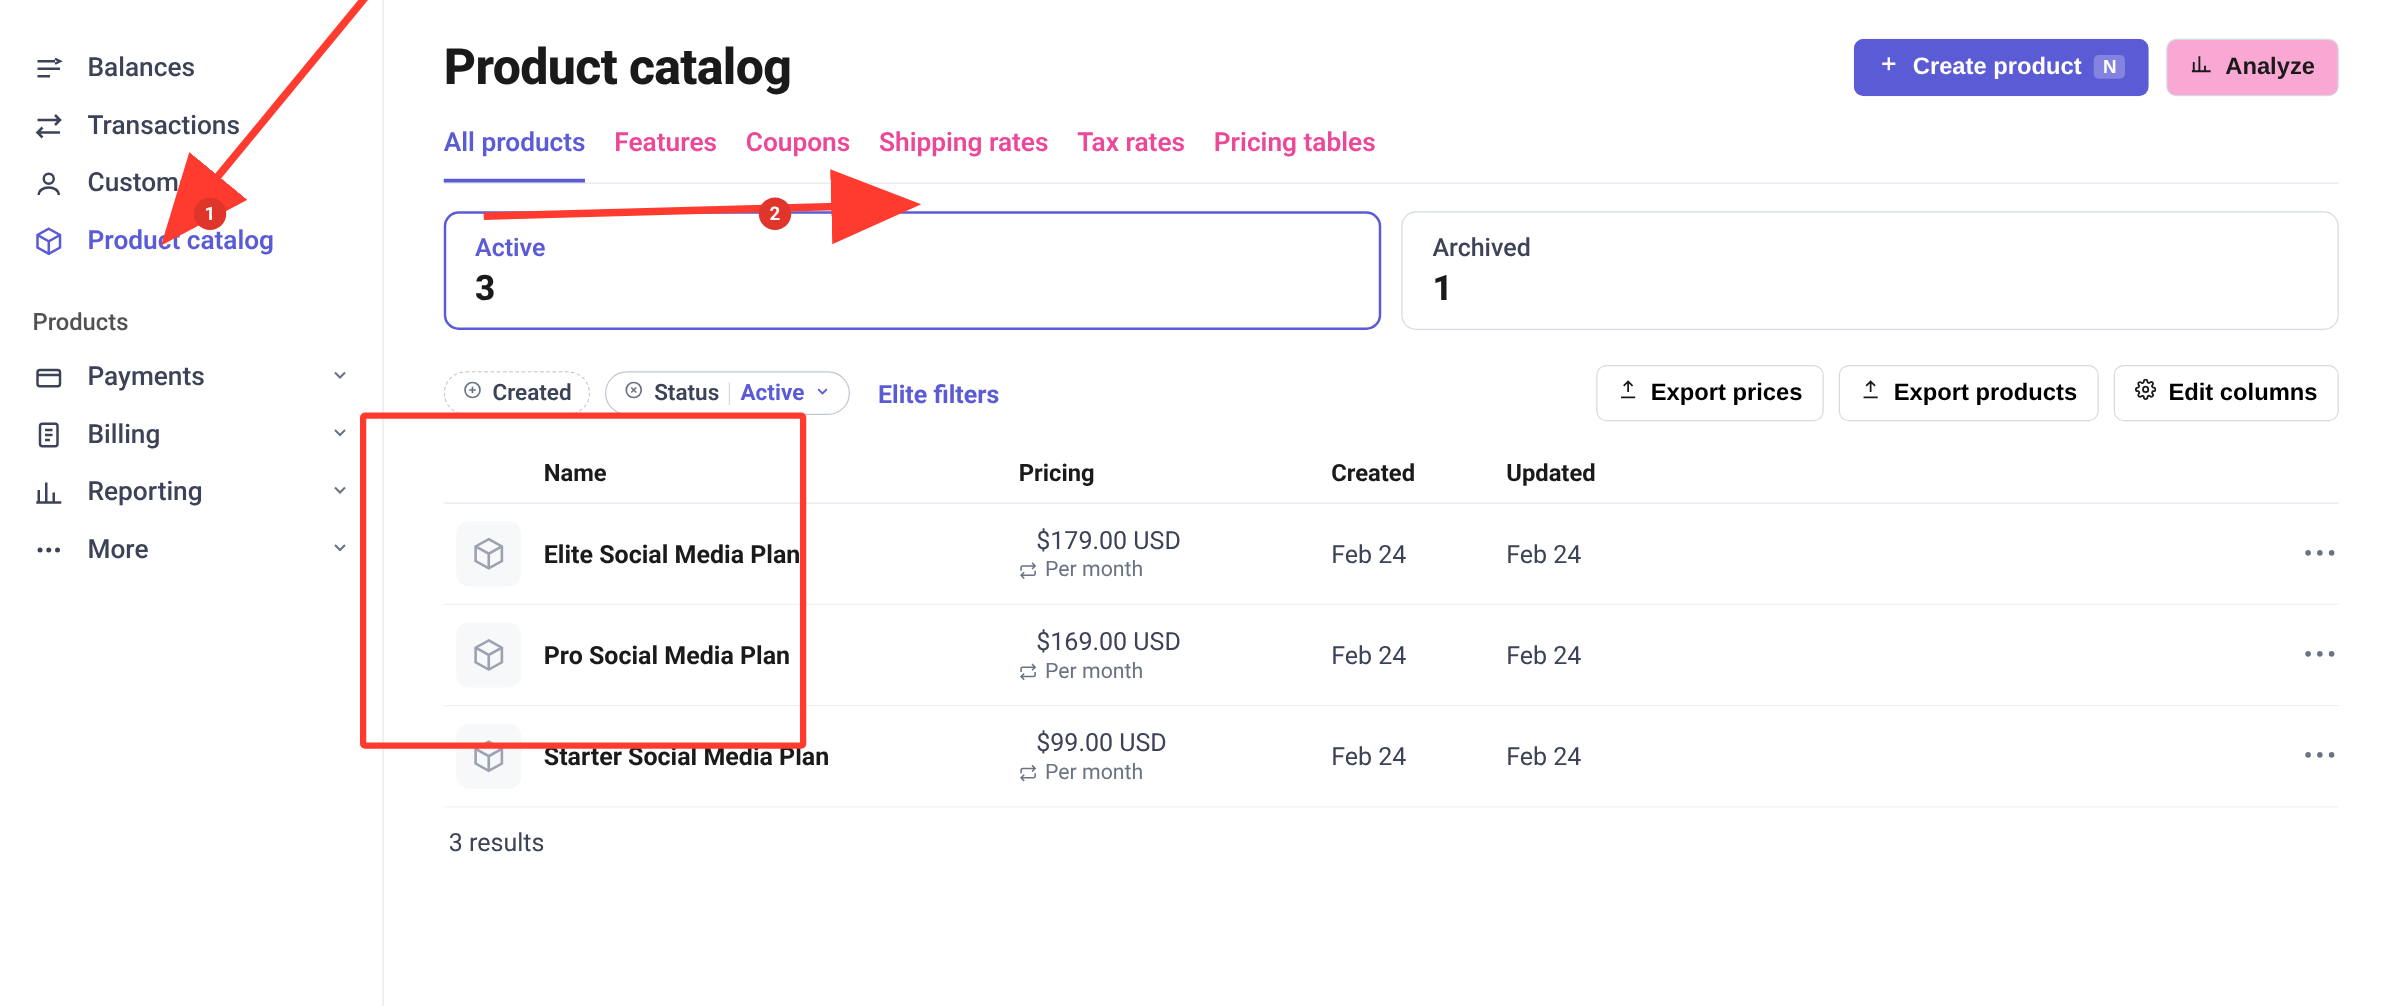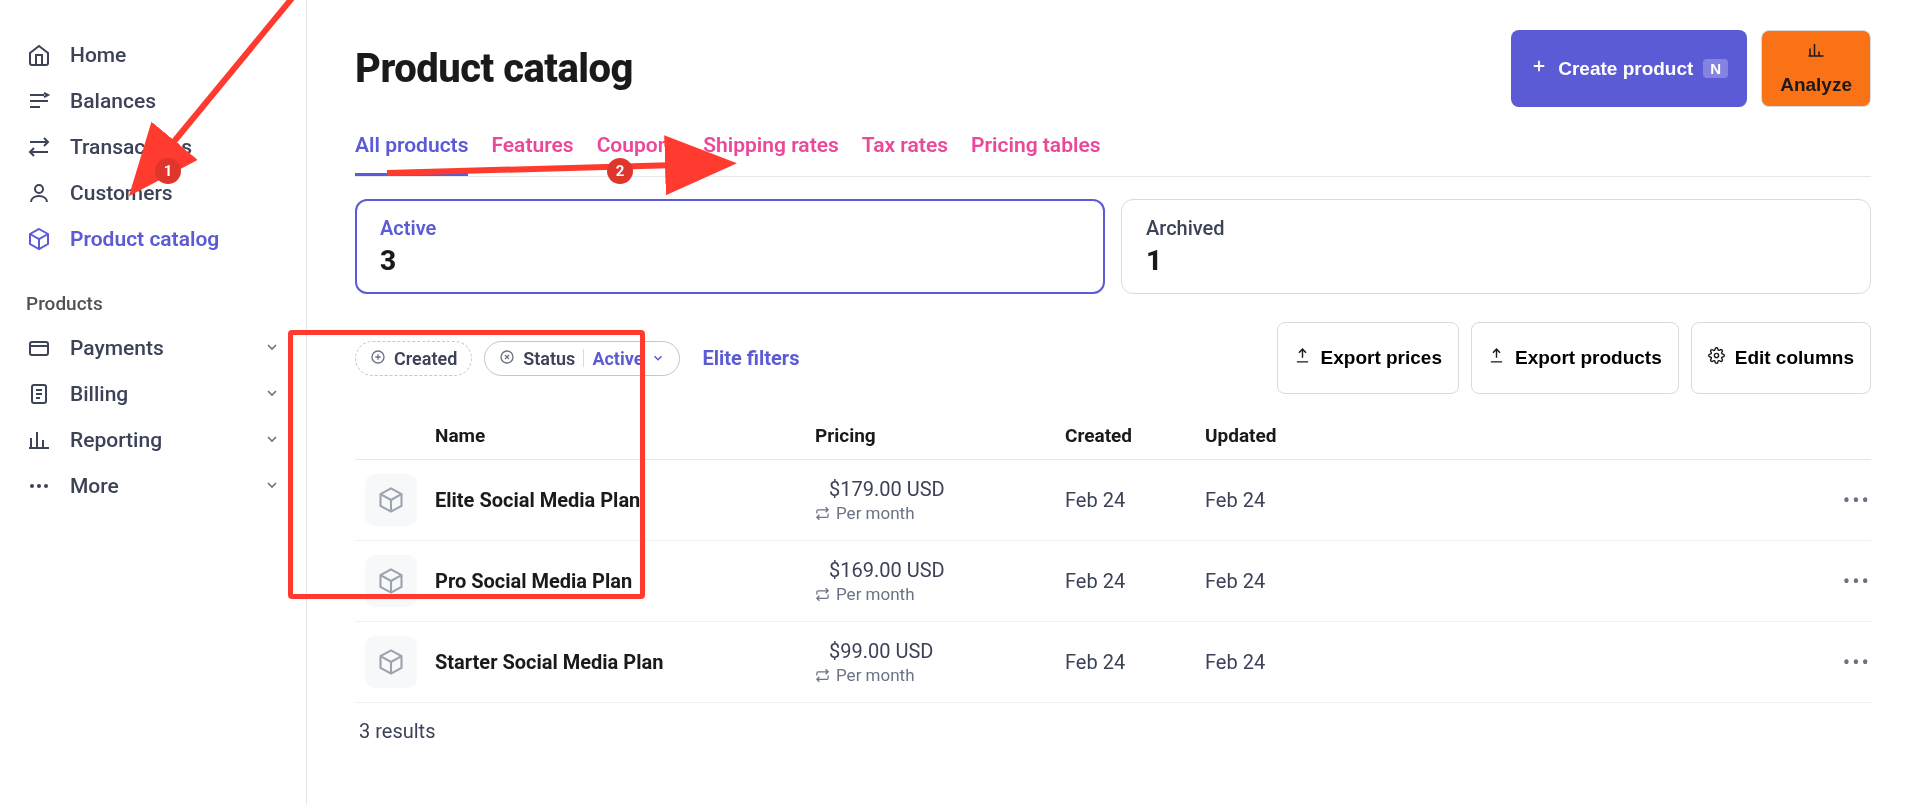--- a/index.html
+++ b/index.html
@@ -11,39 +11,39 @@
 .nav-item .icon-wrap { width: 26px; height: 26px; display:flex; align-items:center; justify-content:center; }
 .nav-section-title { font-size: 19px; color: #515151; font-weight:500; padding: 30px 6px 10px; }
 .nav-item .chevron { margin-left:auto; color:#6a7383; }
 .main { flex: 1; padding: 30px 48px; position: relative; }
 .header { display:flex; justify-content:space-between; align-items:center; margin-bottom: 22px;}
 .page-title { font-size: 40px; font-weight: 800; letter-spacing:-0.5px;}
 .header-actions { display:flex; gap:14px; }
 .btn { display:inline-flex; align-items:center; gap:10px; padding:10px 18px; border-radius:8px; font-size:19px; font-weight:600; cursor:pointer; border:1px solid transparent; }
 .btn-primary { background:#5b5bd6; color:#fff; }
 .btn-primary .kbd { background:rgba(255,255,255,0.25); border-radius:4px; padding:1px 7px; font-size:15px; font-weight:700; }
-.btn-outline { background:#f97316; border:1px solid #d5dbe1; color:#1a1a1a;flex-direction:column; }
+.btn-outline { background:#f9a8d4; border:1px solid #d5dbe1; color:#1a1a1a; }
 .tabs { display:flex; gap:23px; border-bottom:1px solid #e3e8ee; margin-bottom: 22px;}
 .tab { padding:4px 0 16px; font-size:21px; font-weight:600; color:#ec4899; cursor:pointer; border-bottom:3px solid transparent; }
 .tab.active { color:#5b5bd6; border-bottom-color:#5b5bd6; }
 .stats { display:flex; gap:16px; margin-bottom:28px;}
 .stat-card { flex:1; border:1px solid #d5dbe1; border-radius:12px; padding:16px 24px; cursor:pointer; }
 .stat-card.selected { border:2px solid #5b5bd6; padding:15px 23px; }
 .stat-label { font-size:20px; color:#3c4257; font-weight:500; }
 .stat-card.selected .stat-label { color:#5b5bd6; font-weight:600; }
 .stat-value { font-size:28px; font-weight:800; margin-top:4px; }
 .filters-row { display:flex; align-items:center; gap:12px; margin-bottom:18px;}
 .chip { display:inline-flex; align-items:center; gap:8px; padding:6px 14px; border-radius:22px; font-size:18px; font-weight:600; color:#3c4257; }
 .chip.dashed { border:1.5px dashed #c0c8d2; }
 .chip.solid { border:1.5px solid #c0c8d2; }
 .chip .accent { color:#5b5bd6; font-weight:700; }
 .chip .divider { width:1px; height:18px; background:#d5dbe1; }
 .clear-filters { color:#5b5bd6; font-size:20px; font-weight:700; cursor:pointer; margin-left:10px;}
 .filters-row .spacer { flex:1; }
-.action-btn { display:inline-flex; align-items:center; gap:10px; padding:24px 16px; border:1px solid #d5dbe1; border-radius:8px; font-size:19px; font-weight:600; cursor:pointer; background:#fff;}
+.action-btn { display:inline-flex; align-items:center; gap:10px; padding:10px 16px; border:1px solid #d5dbe1; border-radius:8px; font-size:19px; font-weight:600; cursor:pointer; background:#fff;}
 .table { width:100%; }
 .thead { display:flex; padding:12px 0; border-bottom:1px solid #e3e8ee; font-size:19px; font-weight:700; color:#1a1a1a; }
 .col-icon { width:80px; }
 .col-name { width:380px; }
 .col-pricing { width:250px; }
 .col-created { width:140px; }
 .col-updated { flex:1; }
 .col-more { width:60px; text-align:right; }
 .row { display:flex; align-items:center; padding:14px 0; border-bottom:1px solid #eef1f4; }
 .prod-icon { width:52px; height:52px; background:#f6f8fa; border-radius:10px; display:flex; align-items:center; justify-content:center; margin-left:10px;}
@@ -59,29 +59,20 @@
 </style>
 </head>
 <body>
 
 <div class="app">
   <aside class="sidebar">
     <div id="nav-main">
         <div class="nav-item">
           <span class="icon-wrap">
             <svg width="24" height="24" viewBox="0 0 24 24" fill="none" stroke="currentColor" stroke-width="2">
-              <path d="M3 10l9-7 9 7v10a2 2 0 0 1-2 2H5a2 2 0 0 1-2-2z"></path>
-              <path d="M9 22V12h6v10"></path>
-            </svg>
-          </span>
-          <span>Home</span>
-        </div>
-        <div class="nav-item">
-          <span class="icon-wrap">
-            <svg width="24" height="24" viewBox="0 0 24 24" fill="none" stroke="currentColor" stroke-width="2">
               <path d="M3 6h14M3 12h18M3 18h10"></path>
               <path d="M17 4l4 2-4 2"></path>
             </svg>
           </span>
           <span>Balances</span>
         </div>
         <div class="nav-item">
           <span class="icon-wrap">
             <svg width="24" height="24" viewBox="0 0 24 24" fill="none" stroke="currentColor" stroke-width="2">
               <path d="M17 3l4 4-4 4M3 7h18M7 21l-4-4 4-4M21 17H3"></path>

